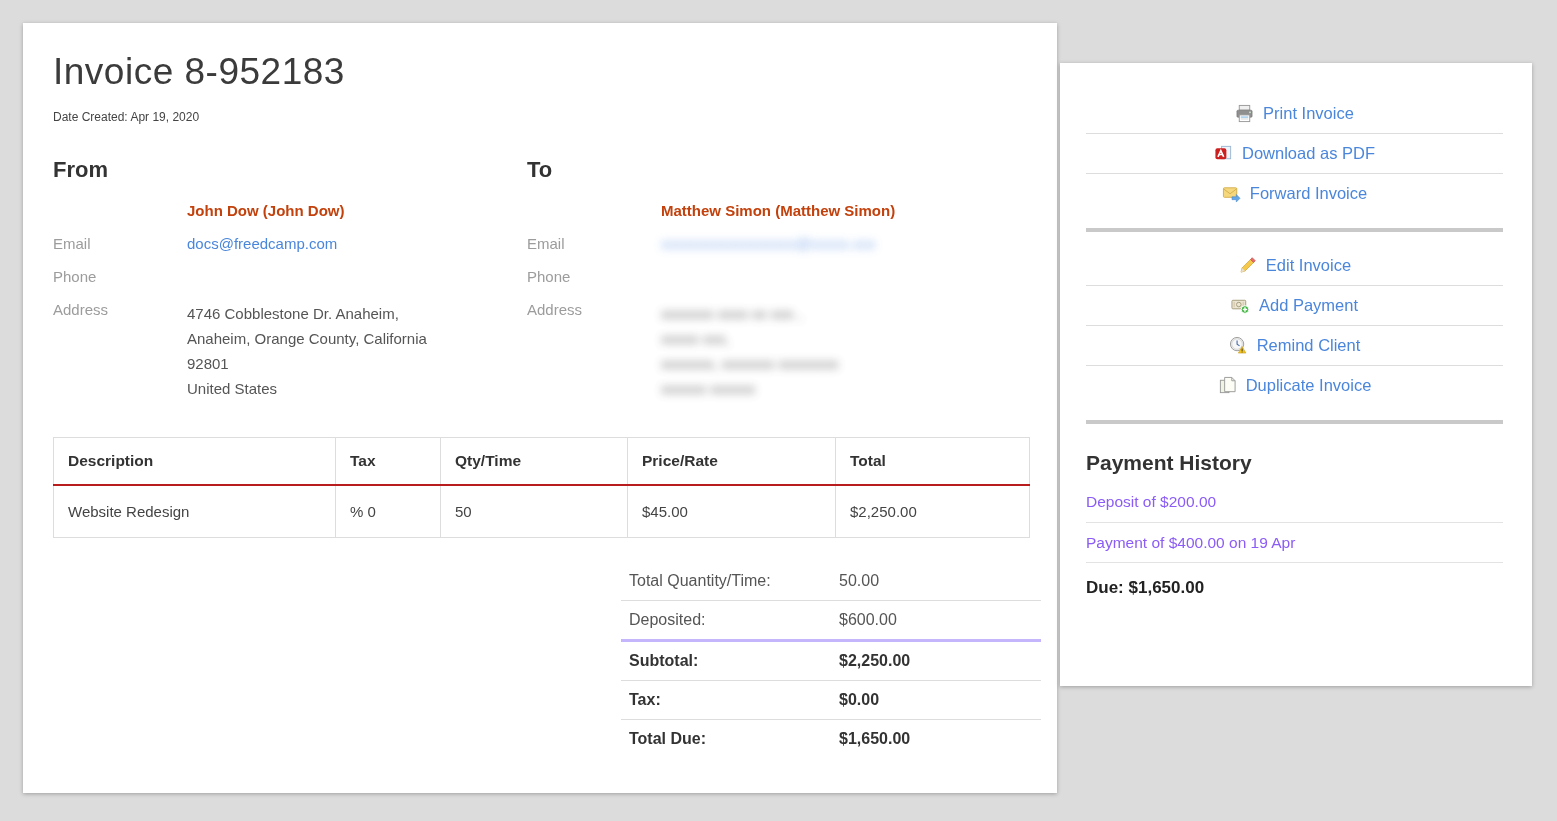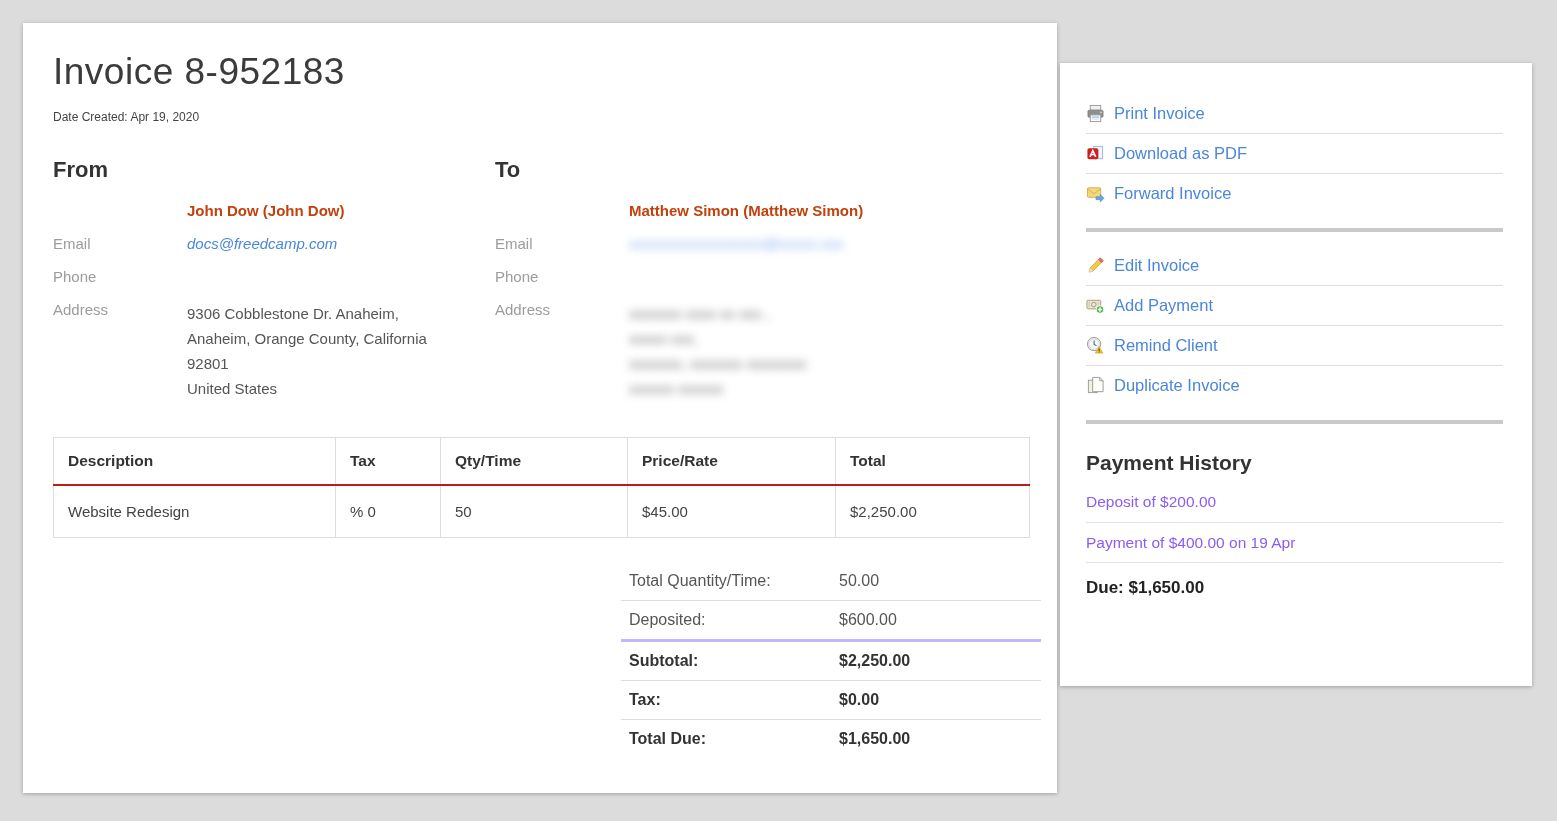--- a/index.html
+++ b/index.html
@@ -16,21 +16,21 @@
   .main-card {
     position:absolute; left:23px; top:23px;
     width:1034px; height:770px;
     background:#fff;
     box-shadow:0 1px 4px rgba(0,0,0,.28);
     padding:28px 16px 0 30px;
   }
   .invoice-title { margin:0; font-size:37px; font-weight:400; color:#3b3b3b; letter-spacing:.5px; }
   .date-created { margin-top:17px; font-size:12px; color:#444; }
 
-  .parties { display:grid; grid-template-columns:442px 1fr; margin-top:33px; }
+  .parties { display:grid; grid-template-columns:442px 1fr; margin-top:33px;gap:32px; }
   .party-heading { margin:0 0 17px 0; font-size:22px; font-weight:bold; color:#333; }
   .info-row { display:flex; align-items:flex-start; min-height:33px; }
   .info-label { width:134px; flex:0 0 134px; font-size:15px; color:#9c9c9c; padding-top:2px; }
   .info-value { font-size:15px; color:#555; padding-top:2px; }
   .party-name { font-weight:bold; color:#c2410c; }
   .addr-line { display:block; line-height:25px; }
 
   .redacted { filter:blur(4px); opacity:.8; user-select:none; }
   .redacted-blue { color:#6f9ee8; }
 
@@ -51,21 +51,21 @@
   .totals-value { width:194px; flex:0 0 194px; }
 
   
   .side-panel {
     position:absolute; left:1060px; top:63px;
     width:472px; height:623px;
     background:#fff;
     box-shadow:0 1px 4px rgba(0,0,0,.28);
     padding:30px 29px 0 26px;
   }
-  .action-row { height:40px; display:flex; align-items:center; gap:9px; cursor:pointer; }
+  .action-row { height:40px; display:flex; align-items:center; gap:9px; cursor:pointer;justify-content:center; }
   .action-row + .action-row { border-top:1px solid #ddd; }
   .action-icon { width:19px; height:19px; flex:0 0 19px; display:inline-flex; }
   .action-icon svg { width:19px; height:19px; }
   .action-label { font-size:16.5px; color:#4a86db; text-decoration:none; }
   .group-sep { border:none; border-top:4px solid #c9c9c9; margin:15px 0 13px 0; }
 
   .ph-heading { margin:27px 0 7px 0; font-size:21px; font-weight:bold; color:#333; }
   .ph-entry { height:40px; display:flex; align-items:center; font-size:15.5px; color:#8b5cf6; }
   .ph-entry + .ph-entry { border-top:1px solid #e3e3e3; }
   .ph-due { border-top:1px solid #e3e3e3; padding-top:15px; font-size:17px; font-weight:bold; color:#222; }
@@ -83,32 +83,32 @@
     <div class="party">
       <h2 class="party-heading">From</h2>
 
       <div class="info-row">
         <div class="info-label"></div>
         <div class="info-value party-name">John Dow (John Dow)</div>
       </div>
 
       <div class="info-row">
         <div class="info-label">Email</div>
-        <div class="info-value"><a href="#" style="color:#4a86db; text-decoration:none;font-style:italic;">docs@freedcamp.com</a></div>
+        <div class="info-value"><a href="#" style="color:#4a86db; text-decoration:none;">docs@freedcamp.com</a></div>
       </div>
 
       <div class="info-row">
         <div class="info-label">Phone</div>
         <div class="info-value"></div>
       </div>
 
       <div class="info-row">
         <div class="info-label">Address</div>
         <div class="info-value">
-          <span class="addr-line">9306 Cobblestone Dr. Anaheim,</span>
+          <span class="addr-line">4746 Cobblestone Dr. Anaheim,</span>
           <span class="addr-line">Anaheim, Orange County, California</span>
           <span class="addr-line">92801</span>
           <span class="addr-line">United States</span>
         </div>
       </div>
     </div>
 
     <div class="party">
       <h2 class="party-heading">To</h2>
 

